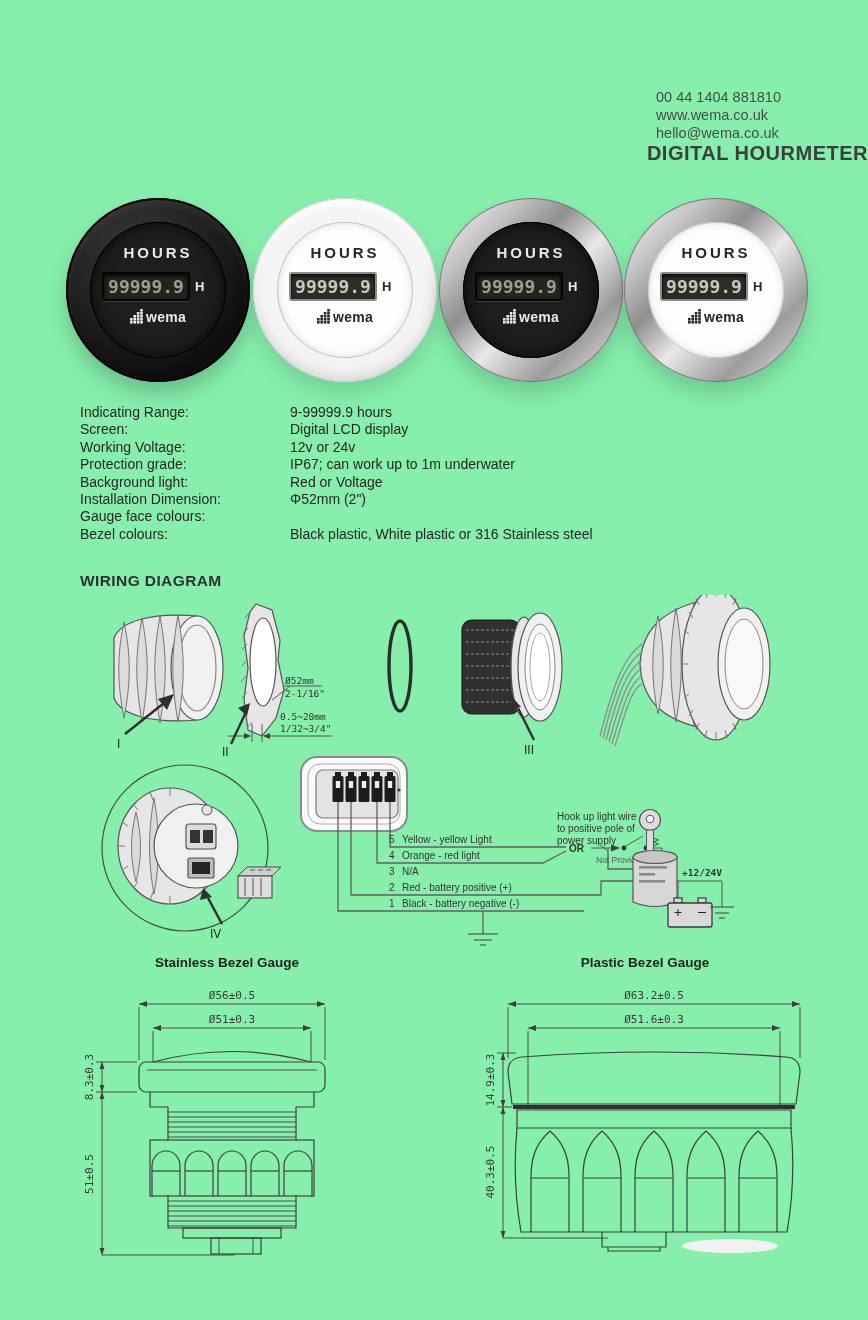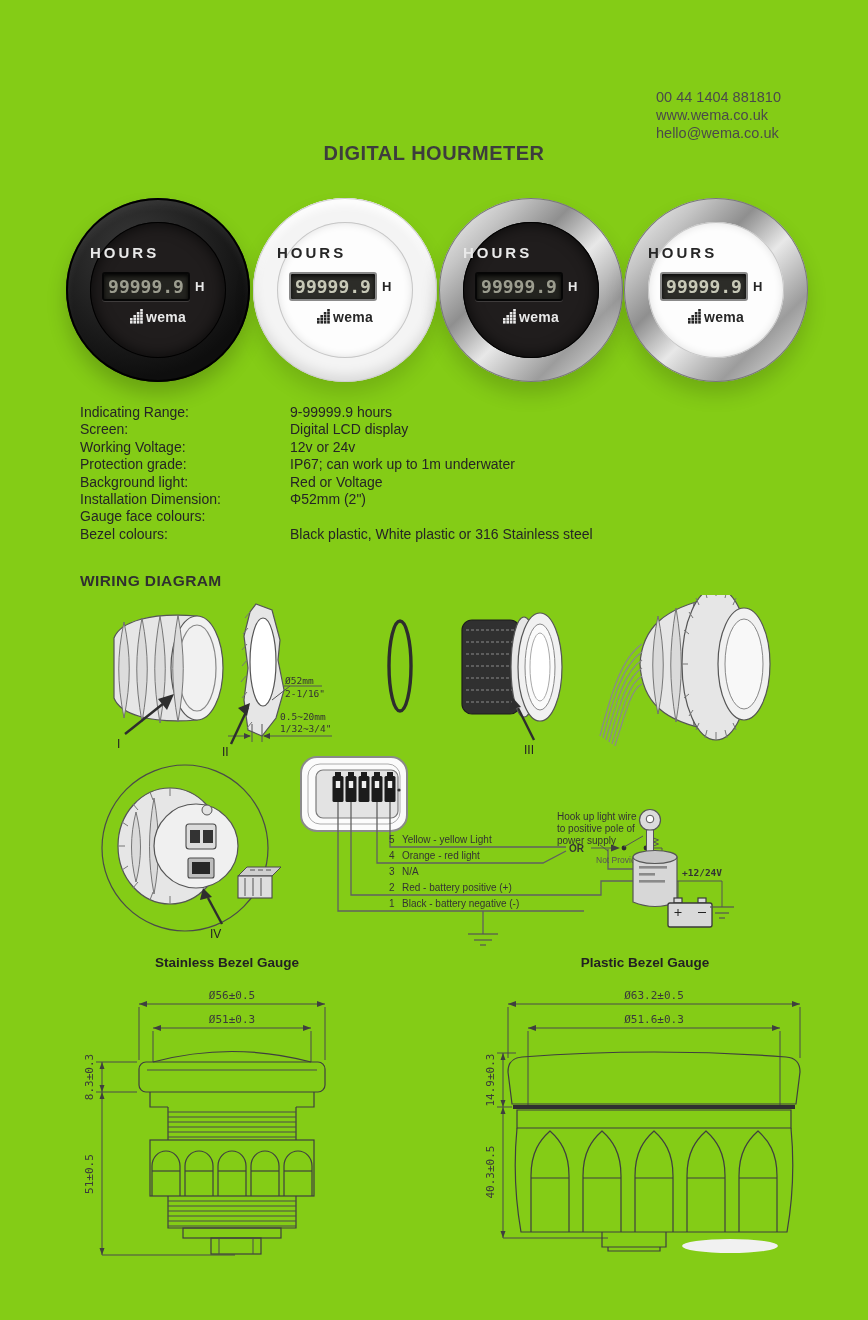--- a/index.html
+++ b/index.html
@@ -1,33 +1,33 @@
 <!DOCTYPE html>
 <html><head>
 <meta charset="utf-8">
 <style>
   html,body{margin:0;padding:0;background:#fff;}
-  .page{position:relative;width:868px;height:1320px;background:#84cc16;overflow:hidden;
+  .page{position:relative;width:868px;height:1320px;background:#86efac;overflow:hidden;
         font-family:"Liberation Sans",sans-serif;color:#2b2b2b;}
   .contact{position:absolute;left:656px;top:88px;font-size:14.5px;line-height:18px;color:#4a4a4a;}
-  .title{position:absolute;left:0;right:0;top:142px;margin:0;text-align:center;
+  .title{position:absolute;left:0;right:0;top:142px;margin:0;text-align:right;
          font-size:20px;font-weight:600;letter-spacing:.5px;color:#3d3d3d;}
   
   .gauge{position:absolute;top:198px;width:184px;height:184px;border-radius:50%;}
   .g1{left:66px}.g2{left:253px}.g3{left:439px}.g4{left:624px}
   .v-bp{background:radial-gradient(circle at 38% 30%,#3a3a3a,#0e0e0e 72%);
         box-shadow:inset 0 0 0 2px #000,inset 0 6px 10px rgba(255,255,255,.09),0 12px 20px rgba(0,0,0,.20);}
   .v-wp{background:#f4f4f4;
         box-shadow:inset 0 0 0 1px #cfcfcf,inset 0 -7px 12px rgba(0,0,0,.10),inset 0 7px 10px rgba(255,255,255,.95),0 12px 20px rgba(0,0,0,.13);}
   .v-st{background:linear-gradient(135deg,#ffffff 0%,#c4c4c4 22%,#8f8f8f 38%,#e8e8e8 55%,#9c9c9c 76%,#efefef 100%);
         box-shadow:inset 0 0 0 1px #787878,0 12px 20px rgba(0,0,0,.16);}
   .face{position:absolute;inset:24px;border-radius:50%;}
   .face-dark{background:#201d1d;box-shadow:inset 0 0 0 1px #000,inset 0 0 16px rgba(0,0,0,.85);color:#e9e9e9;}
   .face-light{background:#fdfdfd;box-shadow:inset 0 0 0 1px #c6c6c6,inset 0 0 10px rgba(0,0,0,.14);color:#262626;}
-  .glabel{position:absolute;top:22px;width:100%;font-size:15px;font-weight:bold;letter-spacing:3px;}
+  .glabel{position:absolute;top:22px;width:100%;text-align:center;font-size:15px;font-weight:bold;letter-spacing:3px;}
   .lcdrow{position:absolute;top:50px;left:0;width:100%;height:29px;display:flex;justify-content:flex-start;align-items:center;gap:5px;padding-left:12px;box-sizing:border-box;}
   .lcd{width:88px;height:29px;border-radius:3px;display:flex;align-items:center;justify-content:center;box-sizing:border-box;}
   .face-dark .lcd{background:#23231f;border:2px solid #060606;box-shadow:0 1px 0 rgba(255,255,255,.14),inset 0 2px 4px rgba(0,0,0,.9);color:#9c9d8f;}
   .face-light .lcd{background:#2c2c28;border:2px solid #8a8a8a;box-shadow:inset 0 2px 4px rgba(0,0,0,.8);color:#c7c8b7;}
   .digits{font-family:"DejaVu Sans Mono",monospace;font-weight:bold;font-size:18px;}
   .unit{font-size:13px;font-weight:bold;}
   .brand{position:absolute;top:87px;width:100%;display:flex;justify-content:center;align-items:flex-end;gap:1px;
          font-size:14px;font-weight:bold;letter-spacing:.3px;}
   .brand svg{display:block;margin-bottom:1px;}
   

